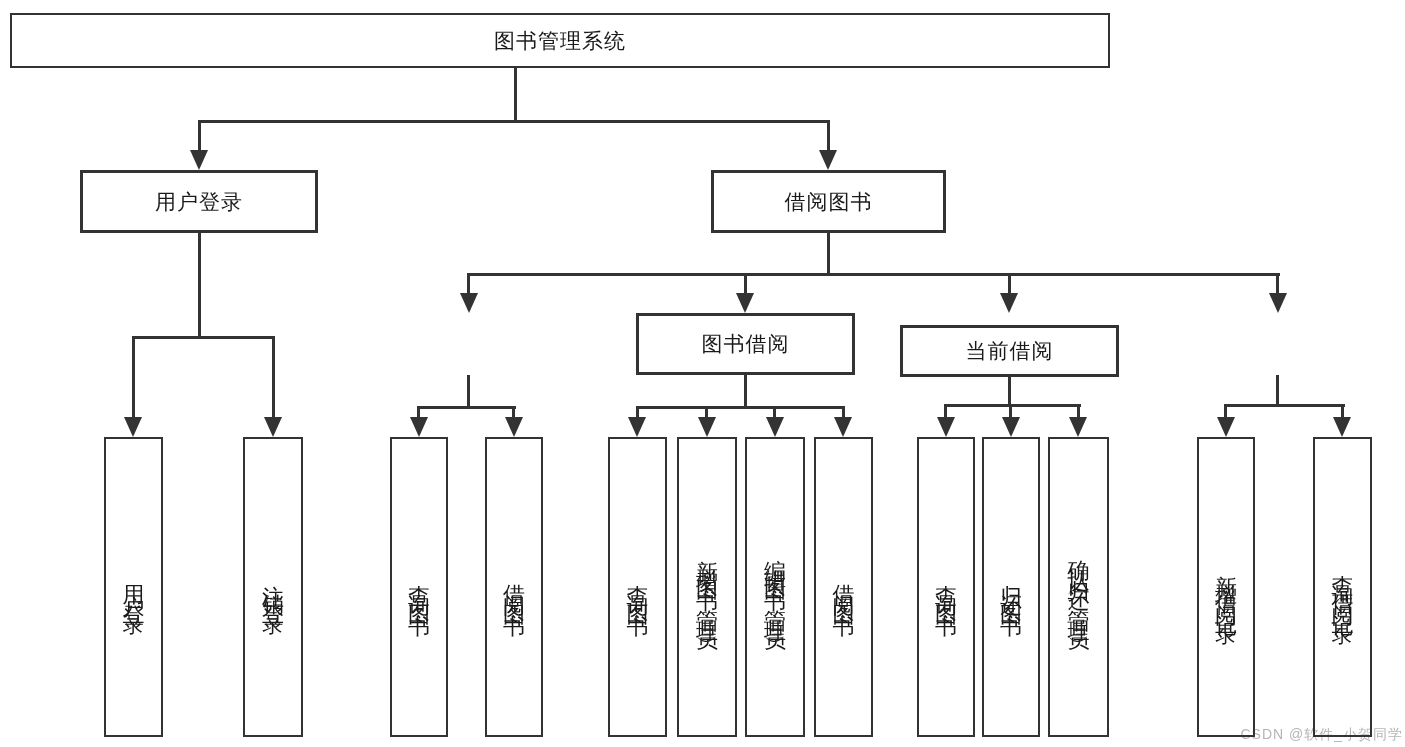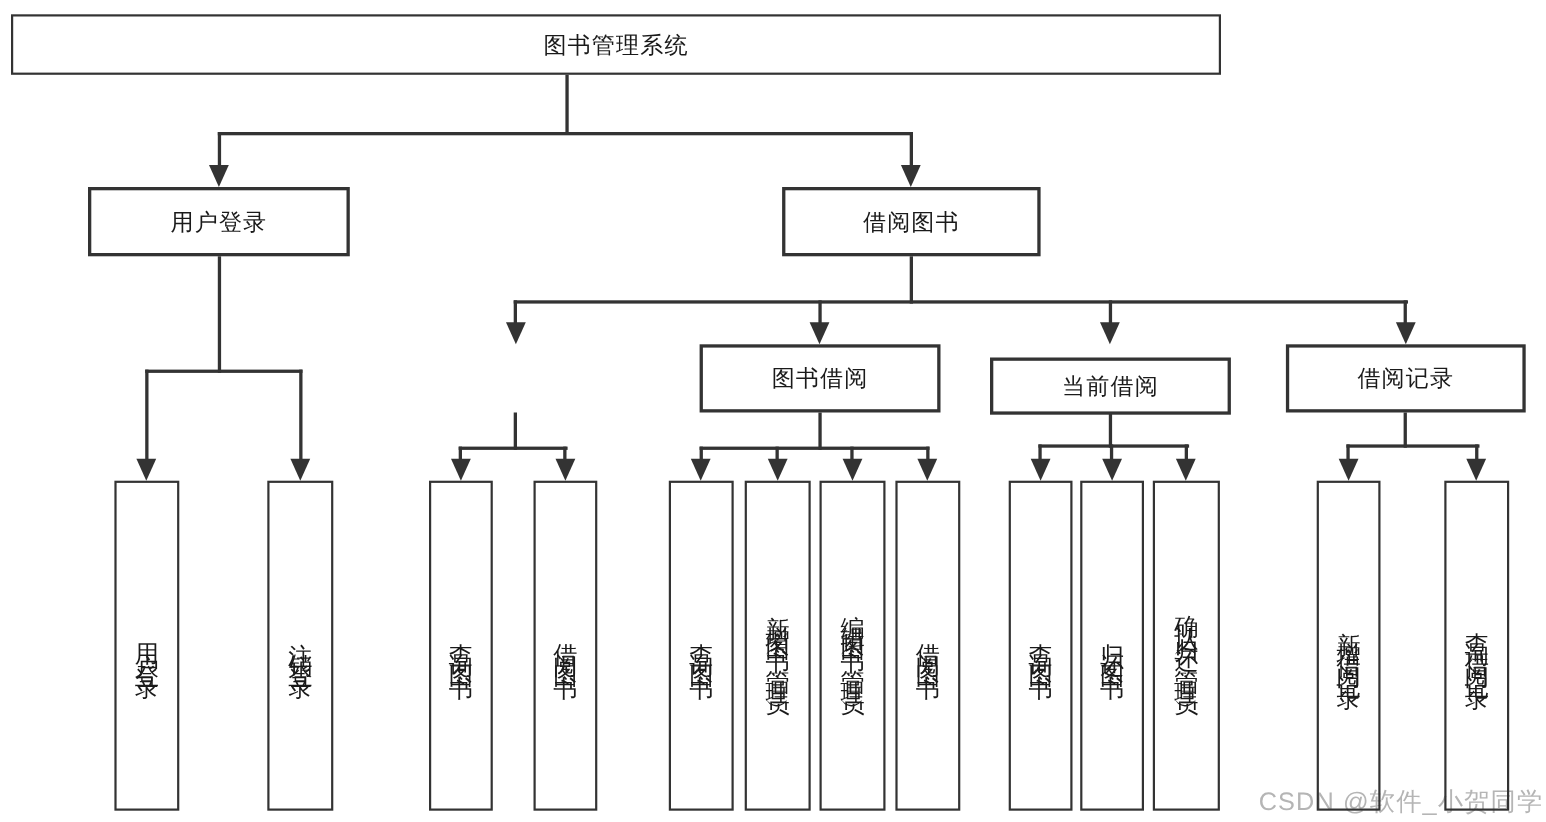--- a/index.html
+++ b/index.html
@@ -25,21 +25,21 @@
     color:var(--text);
   }
   .vline{position:absolute;width:3px;background:var(--line);z-index:1;}
   .hline{position:absolute;height:3px;background:var(--line);z-index:1;}
   .arrowhead{
     position:absolute;width:0;height:0;z-index:1;
     border-left:9px solid transparent;border-right:9px solid transparent;
     border-top:20px solid var(--line);
   }
   .watermark{
-    position:absolute;right:2px;bottom:3px;font-size:23px;color:var(--watermark);
+    position:absolute;right:2px;bottom:3px;font-size:14px;color:var(--watermark);
     z-index:1;white-space:nowrap;letter-spacing:1px;
   }
 </style>
 </head>
 <body>
 
 <div class="canvas">
 
   <div class="box root" style="left:10px;top:13px;width:1100px;height:55px;">
     <span>图书管理系统</span>
@@ -75,23 +75,20 @@
   <div class="vline" style="left:1008px;top:273px;height:22px;"></div>
   <div class="arrowhead" style="left:1000px;top:293px;"></div>
   <div class="vline" style="left:1276px;top:273px;height:22px;"></div>
   <div class="arrowhead" style="left:1269px;top:293px;"></div>
 
   <div class="box" style="left:636px;top:313px;width:219px;height:62px;">
     <span>图书借阅</span>
   </div>
   <div class="box" style="left:900px;top:313px;width:219px;height:52px;margin-top:12px;">
     <span>当前借阅</span>
-  </div>
-  <div class="box" style="left:1169px;top:313px;width:218px;height:62px;">
-    <span>借阅记录</span>
   </div>
 
   <div class="vline" style="left:467px;top:375px;height:34px;"></div>
   <div class="hline" style="left:417px;top:406px;width:99px;"></div>
   <div class="vline" style="left:417px;top:406px;height:13px;"></div>
   <div class="arrowhead" style="left:410px;top:417px;"></div>
   <div class="vline" style="left:512px;top:406px;height:13px;"></div>
   <div class="arrowhead" style="left:505px;top:417px;"></div>
 
   <div class="vline" style="left:744px;top:375px;height:34px;"></div>

